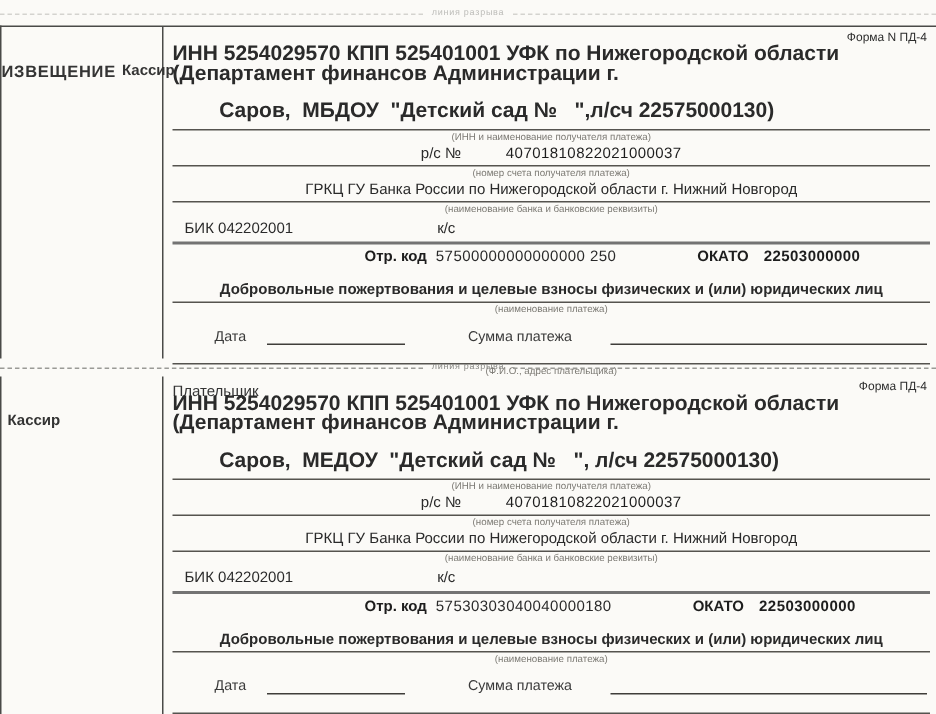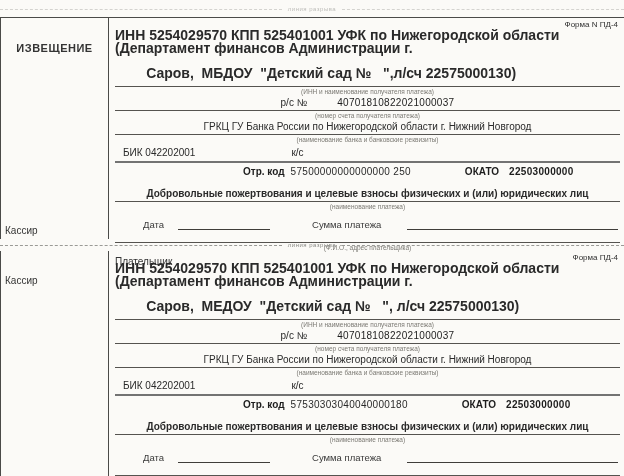--- a/index.html
+++ b/index.html
@@ -27,29 +27,29 @@
   .slip{
     display:flex;align-items:stretch;
     border-left:1.5px solid #4a4a48;
     margin:0;
   }
   .slip.first{border-top:1.5px solid #4a4a48;margin-top:17px;height:221px;}
   .slip.second{height:226px;}
   .left-col{
     width:108px;flex:0 0 108px;
     border-right:1.5px solid #4a4a48;
-    display:flex;flex-direction:column;justify-content:space-between;
+    display:flex;flex-direction:row;justify-content:space-between;
     box-sizing:border-box;
     padding:24px 0 3px 0;
   }
   .slip-type{
     text-align:center;font-size:11px;font-weight:bold;color:#343434;
     letter-spacing:.5px;
   }
-  .cashier{font-size:10px;color:#343434;padding-left:4px;}
+  .cashier{font-size:10px;color:#343434;padding-left:4px;font-weight:bold;}
 
   .content{
     flex:1;display:flex;flex-direction:column;
     box-sizing:border-box;
     padding:0 4px 2px 6px;
     min-width:0;
   }
   .form-label{
     text-align:right;font-size:8px;color:#2e2e2e;
     padding:2px 2px 0 0;height:11px;box-sizing:border-box;

